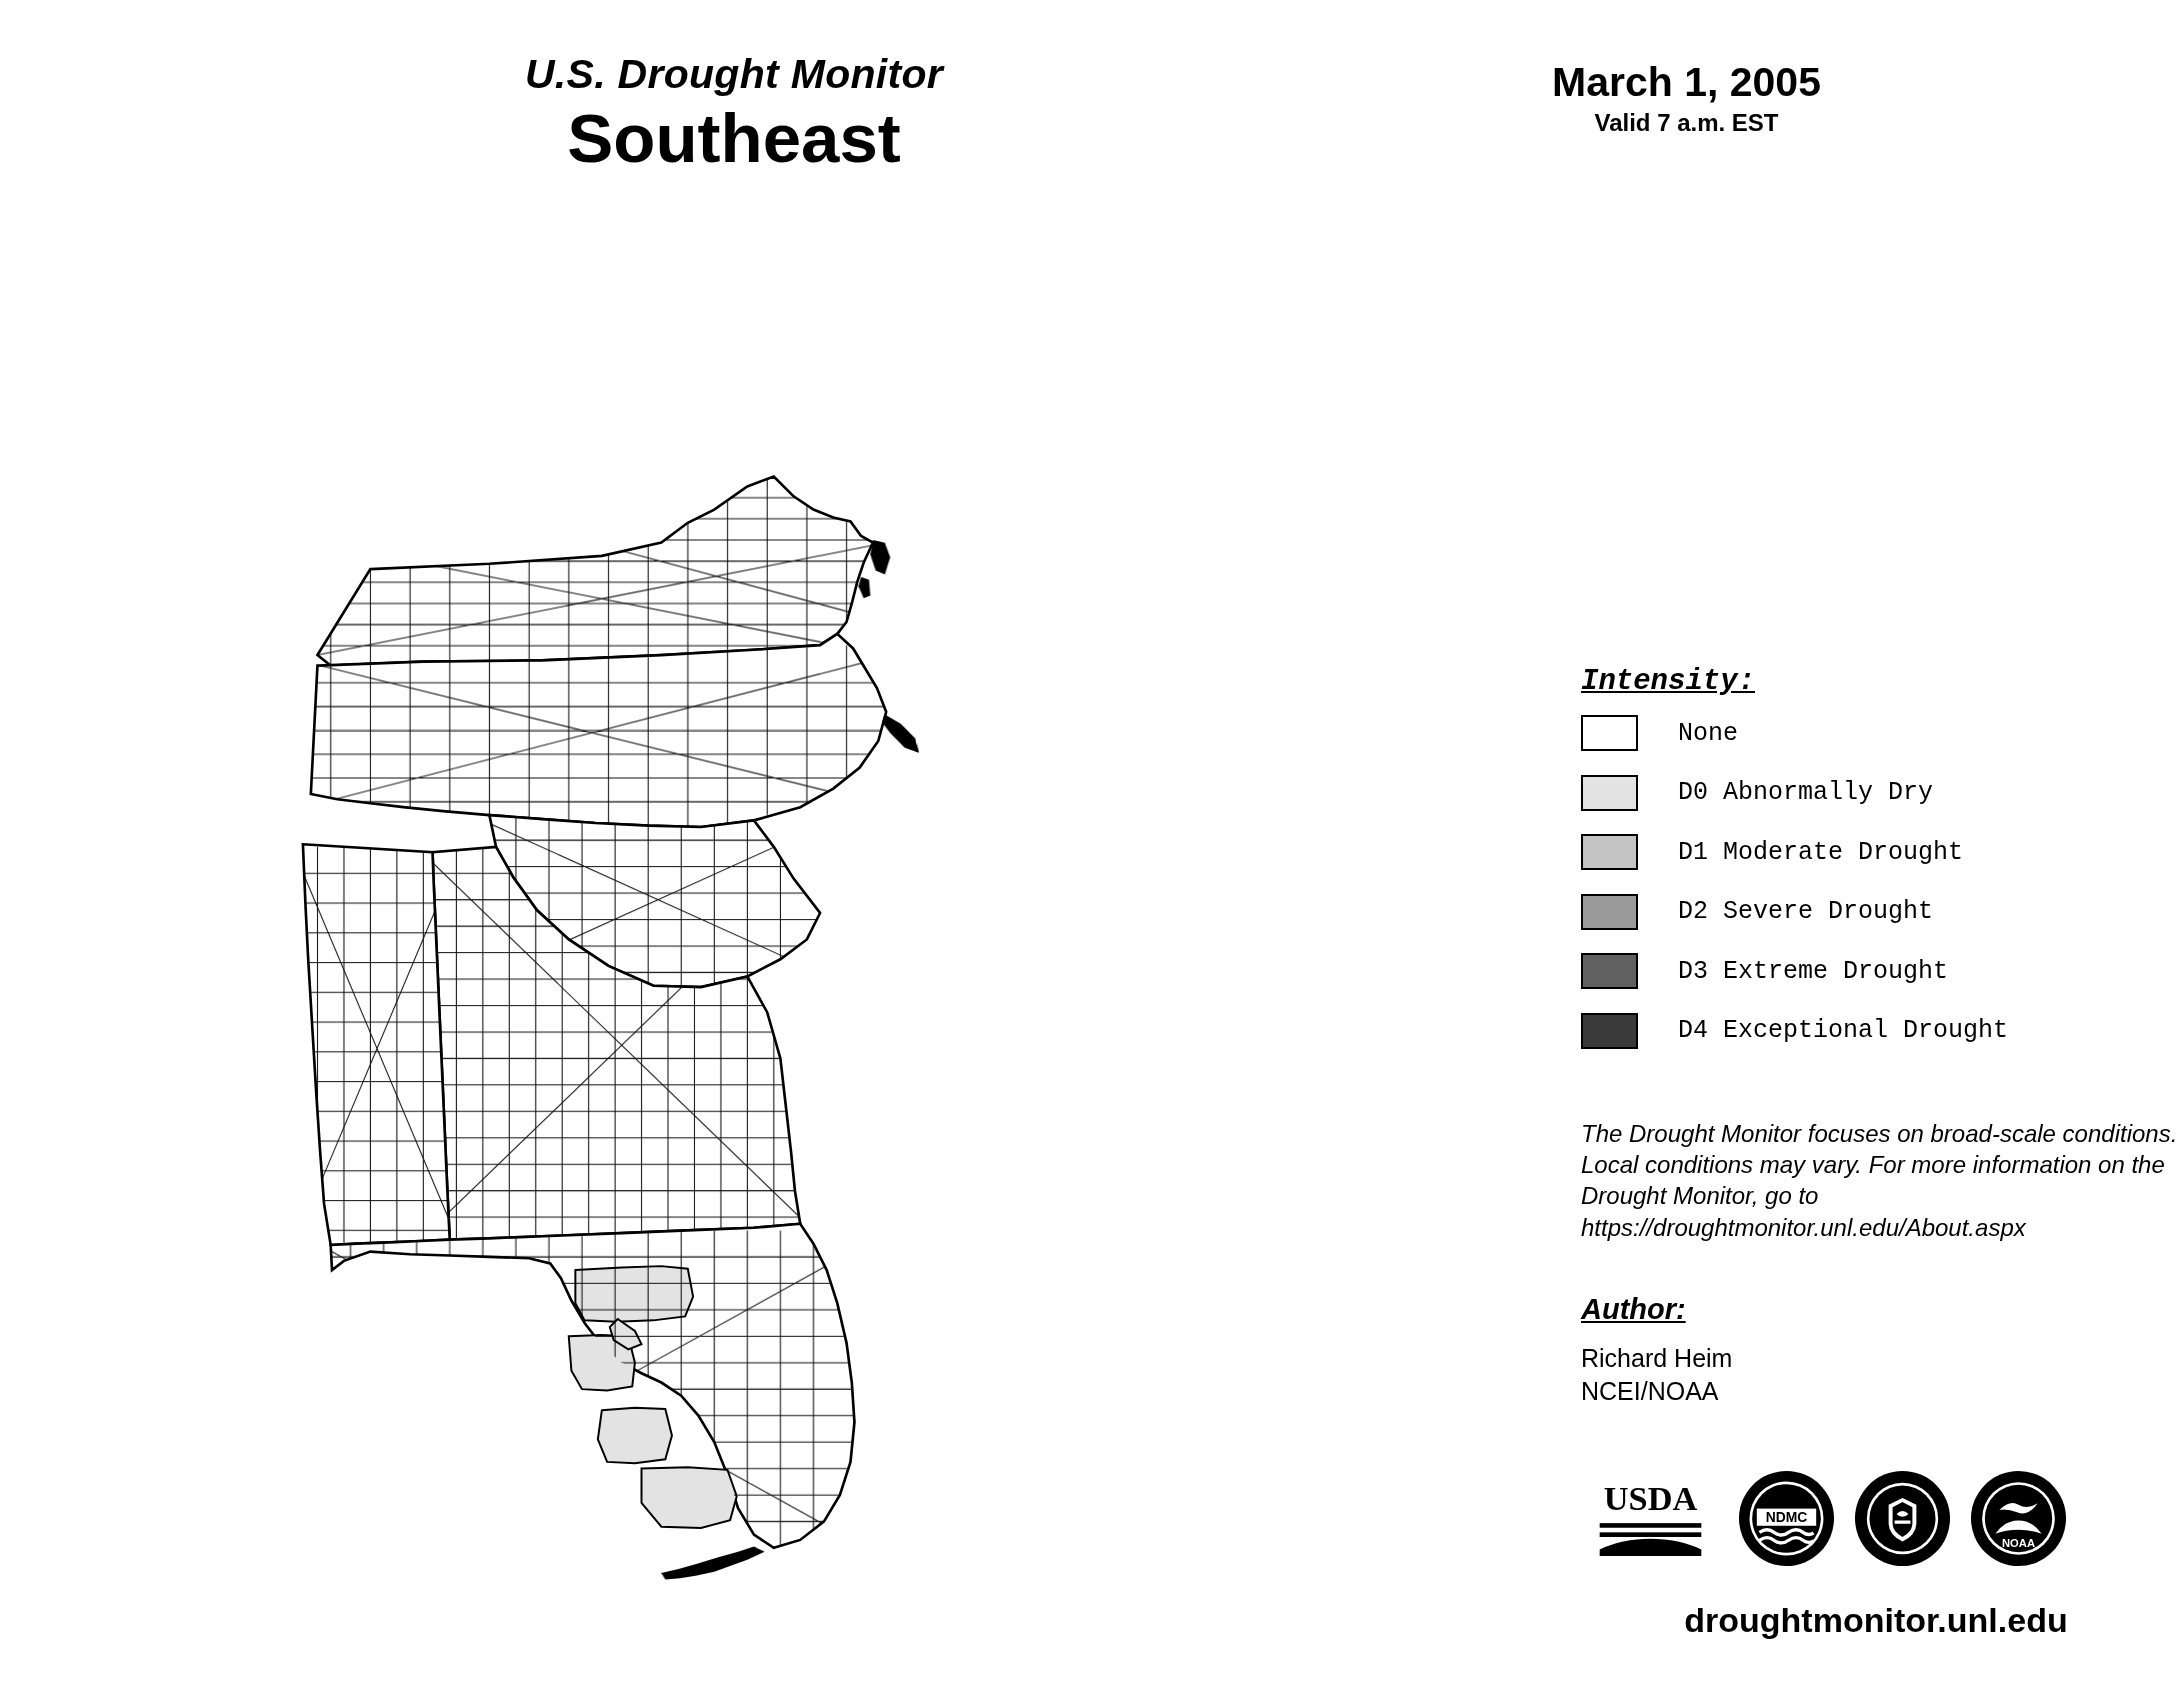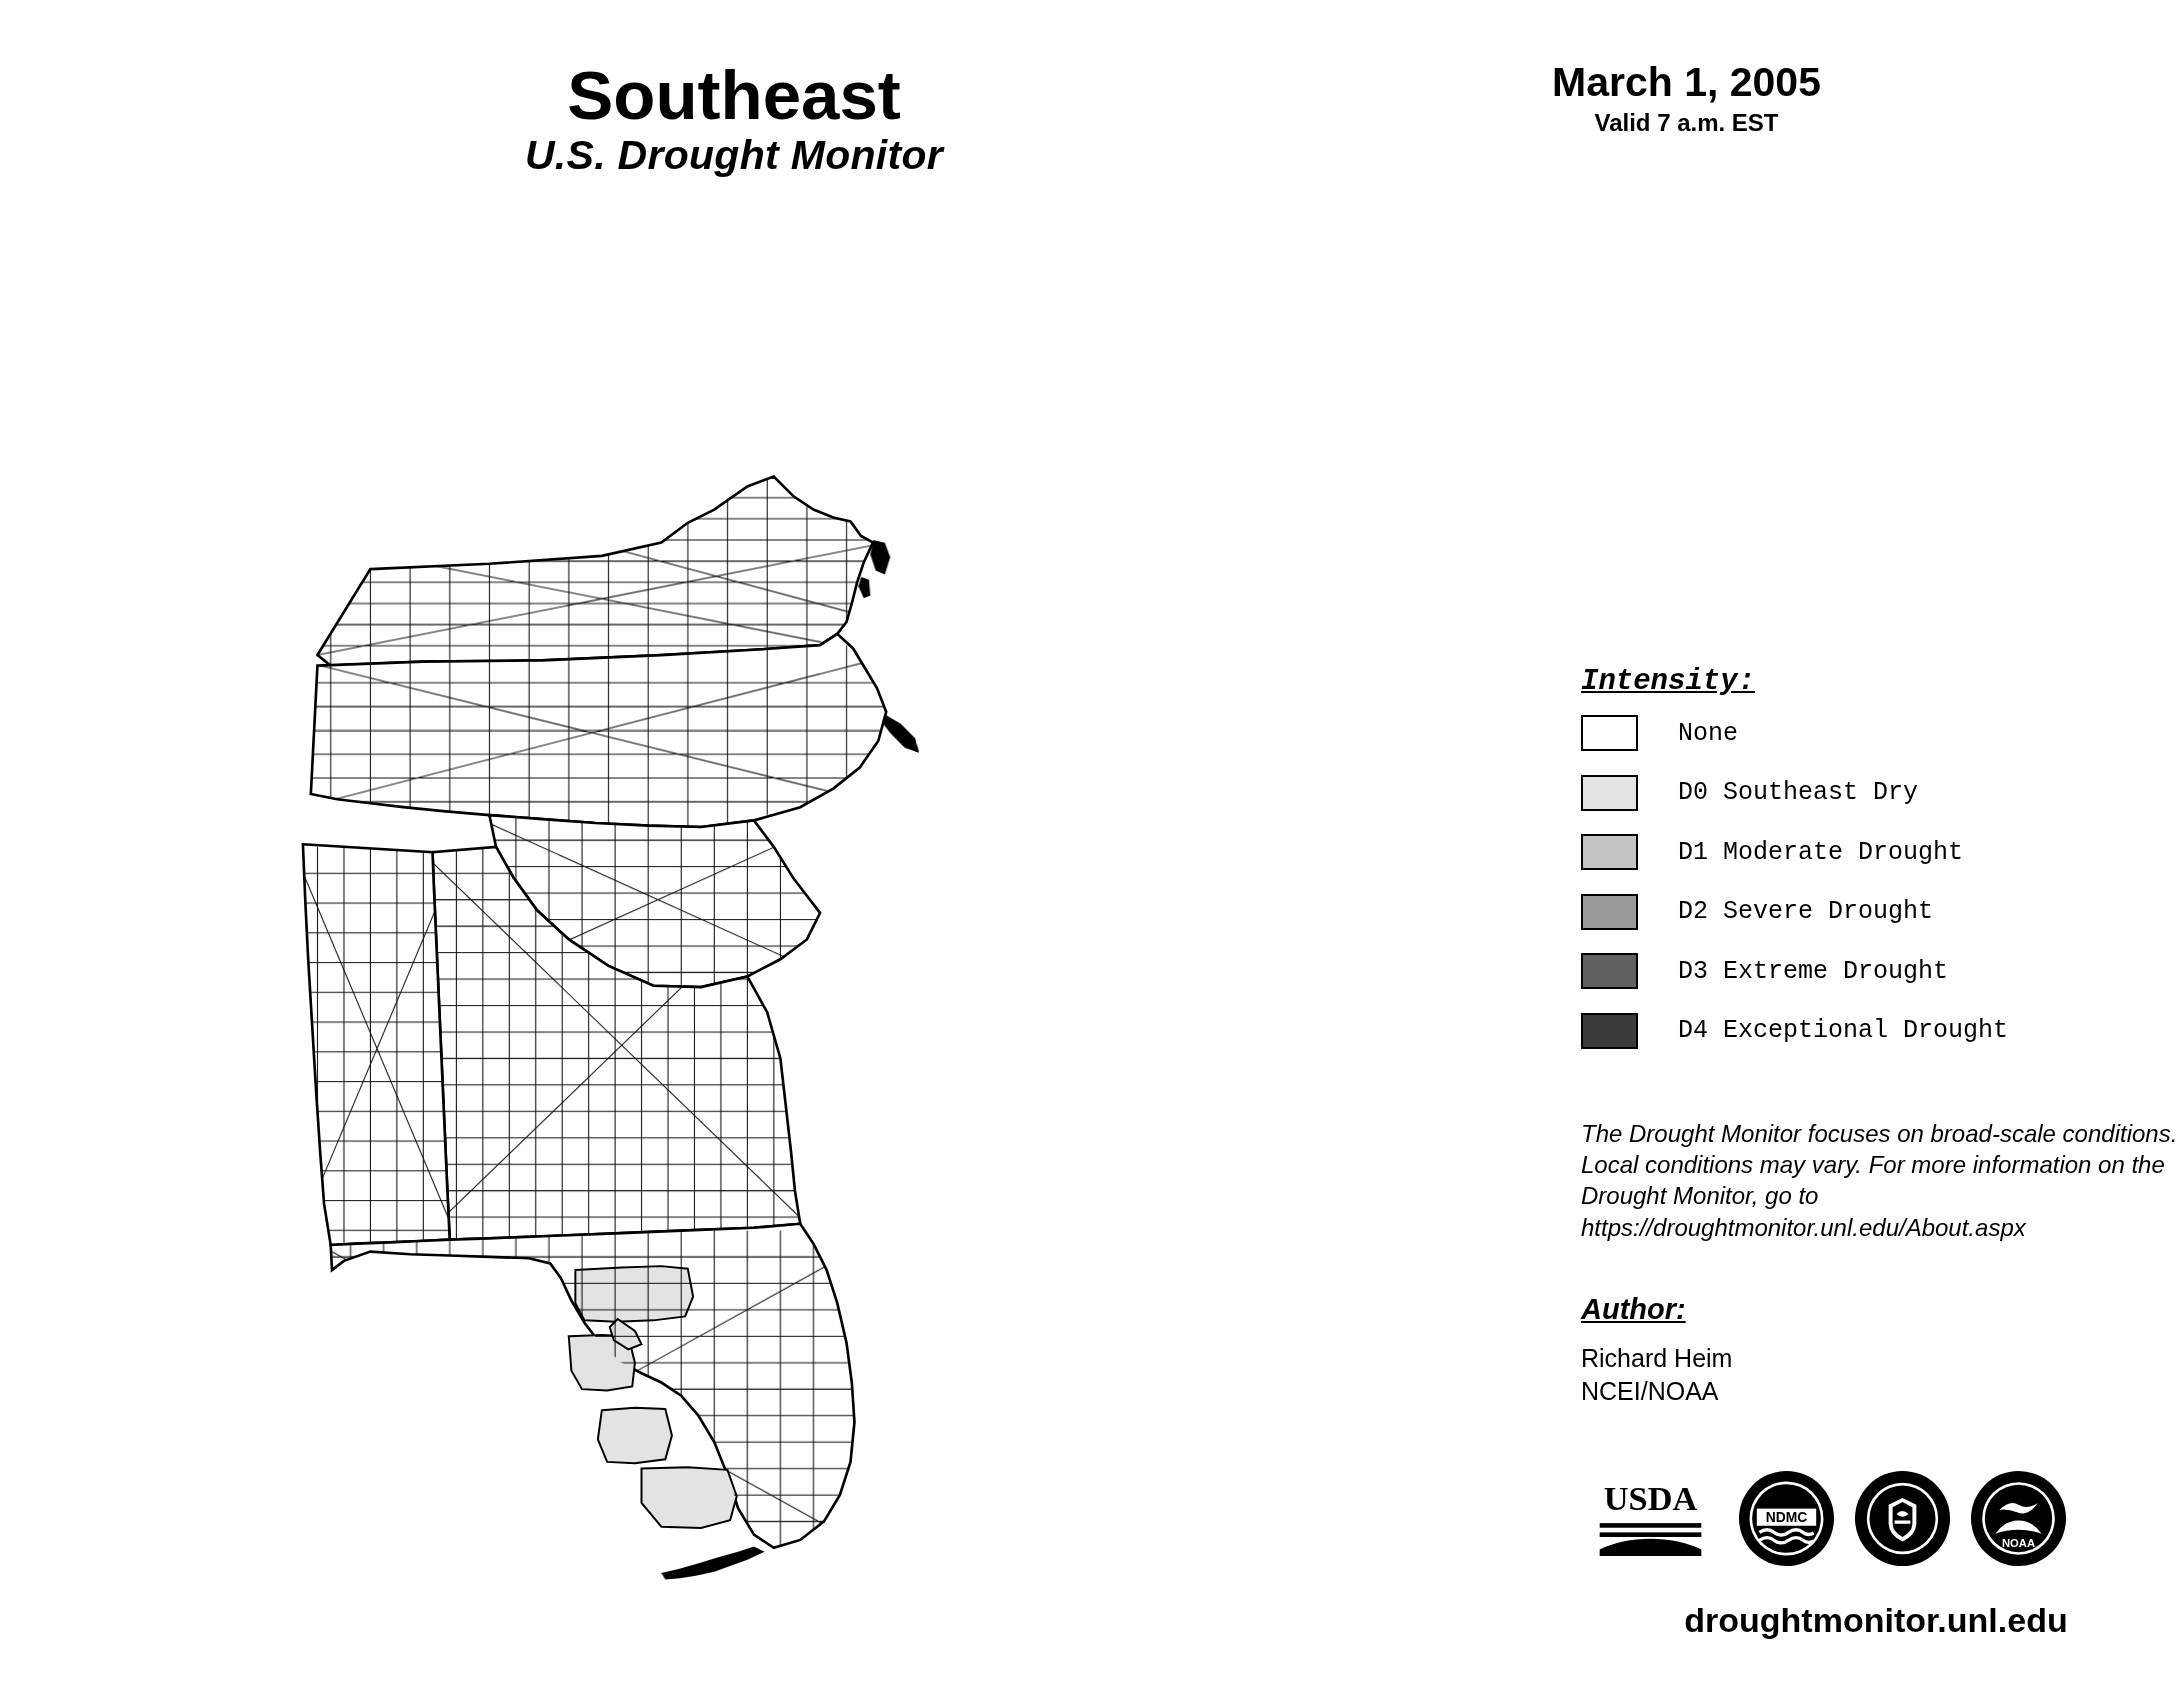--- a/index.html
+++ b/index.html
@@ -157,22 +157,22 @@
     width: 668px;
     text-align: center;
     font-weight: bold;
     font-size: 34px;
   }
 </style>
 </head>
 <body>
 
 <div id="title-block">
+  <div id="dm-title">U.S. Drought Monitor</div>
   <div id="region-title">Southeast</div>
-  <div id="dm-title">U.S. Drought Monitor</div>
 </div>
 
 <div id="date-block">
   <div id="valid-date">March 1, 2005</div>
   <div id="valid-time">Valid 7 a.m. EST</div>
 </div>
 
 <div id="map-area">
 <svg id="map-svg" viewBox="0 0 1500 1900" xmlns="http://www.w3.org/2000/svg">
   <defs>
@@ -268,21 +268,21 @@
 <div id="legend">
   <div id="legend-title">Intensity:</div>
 
   <div class="legend-row">
     <div class="legend-swatch" style="background:#ffffff"></div>
     <div class="legend-label">None</div>
   </div>
 
   <div class="legend-row">
     <div class="legend-swatch" style="background:#e3e3e3"></div>
-    <div class="legend-label">D0 Southeast Dry</div>
+    <div class="legend-label">D0 Abnormally Dry</div>
   </div>
 
   <div class="legend-row">
     <div class="legend-swatch" style="background:#c4c4c4"></div>
     <div class="legend-label">D1 Moderate Drought</div>
   </div>
 
   <div class="legend-row">
     <div class="legend-swatch" style="background:#9a9a9a"></div>
     <div class="legend-label">D2 Severe Drought</div>

